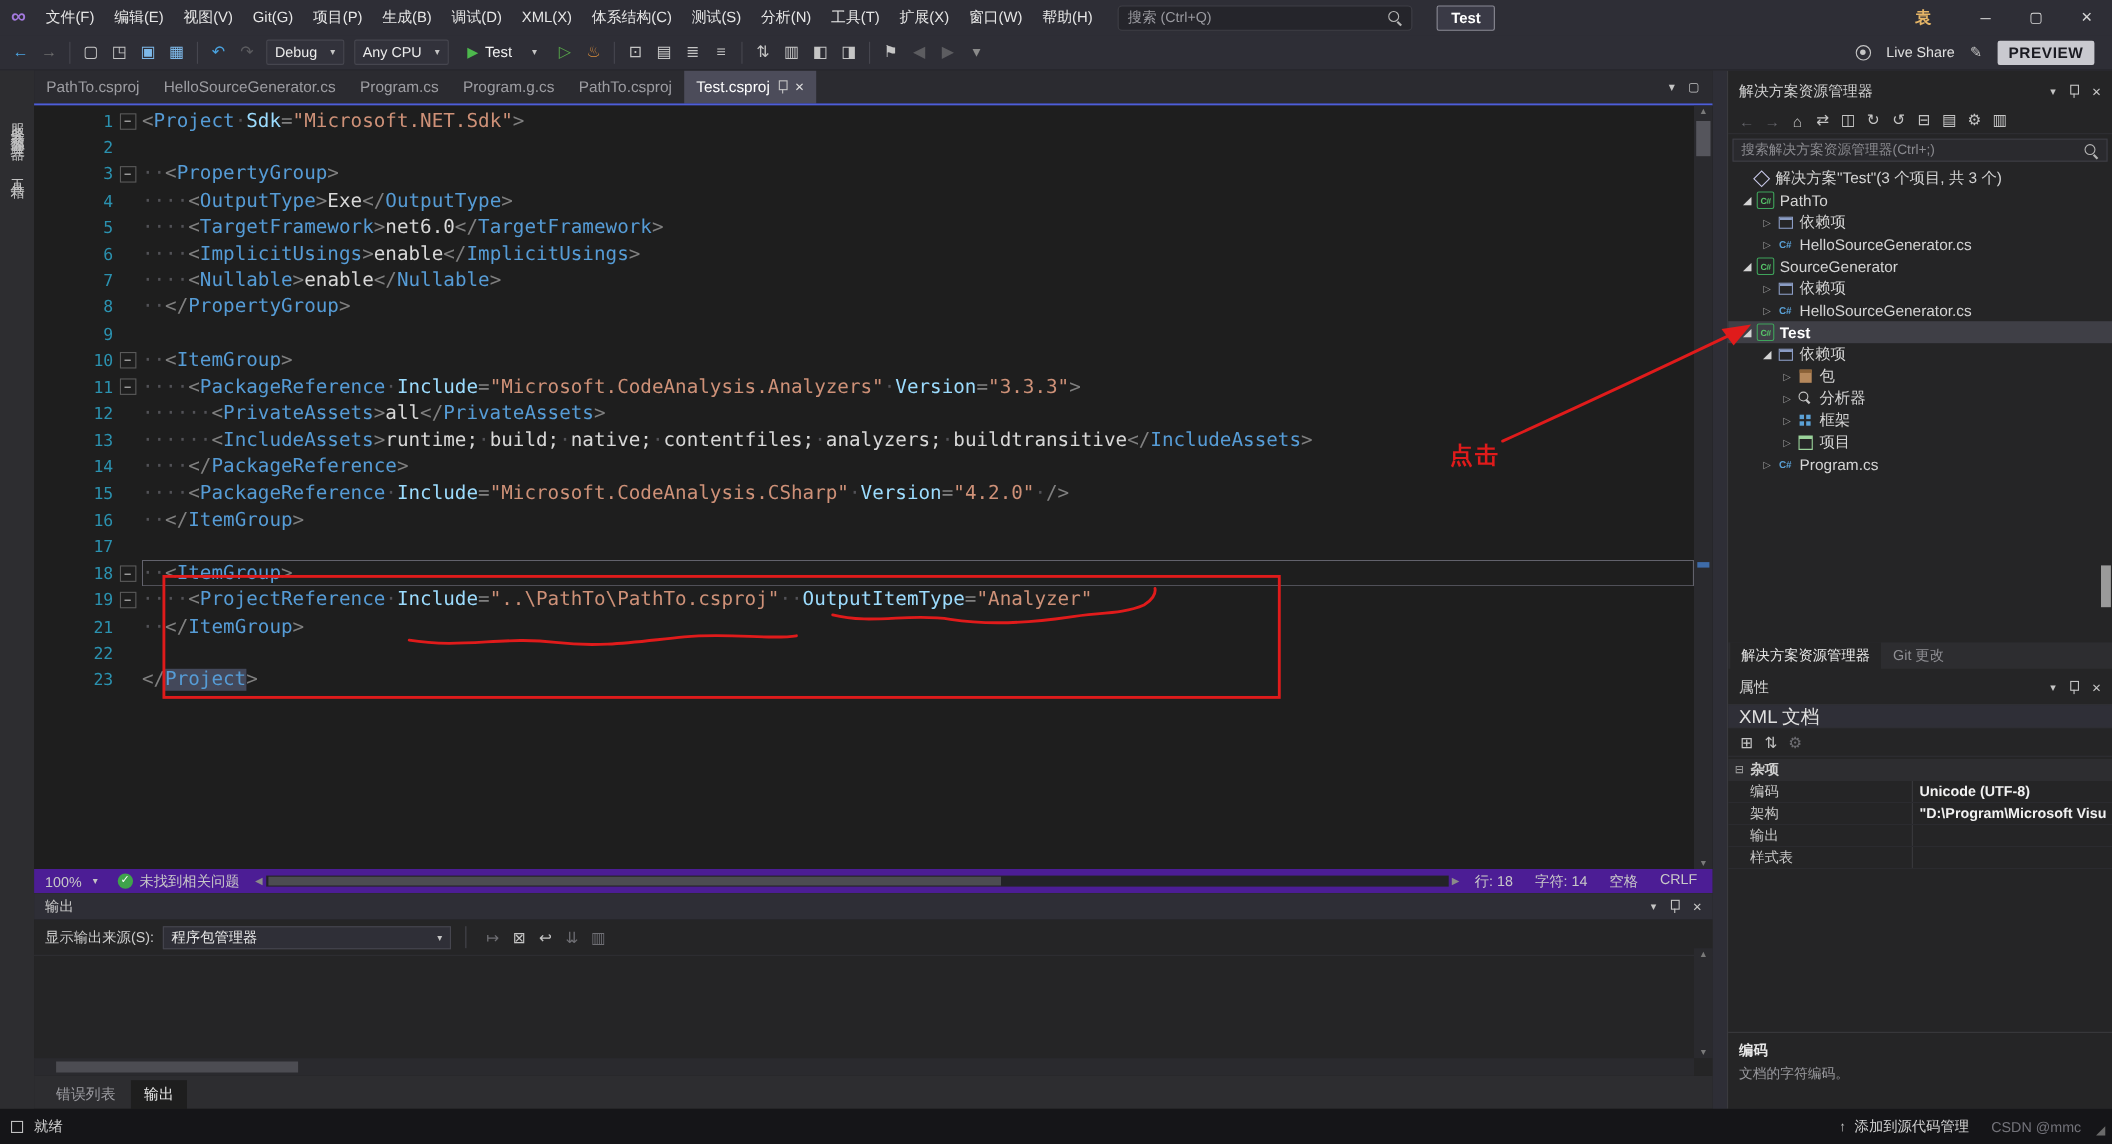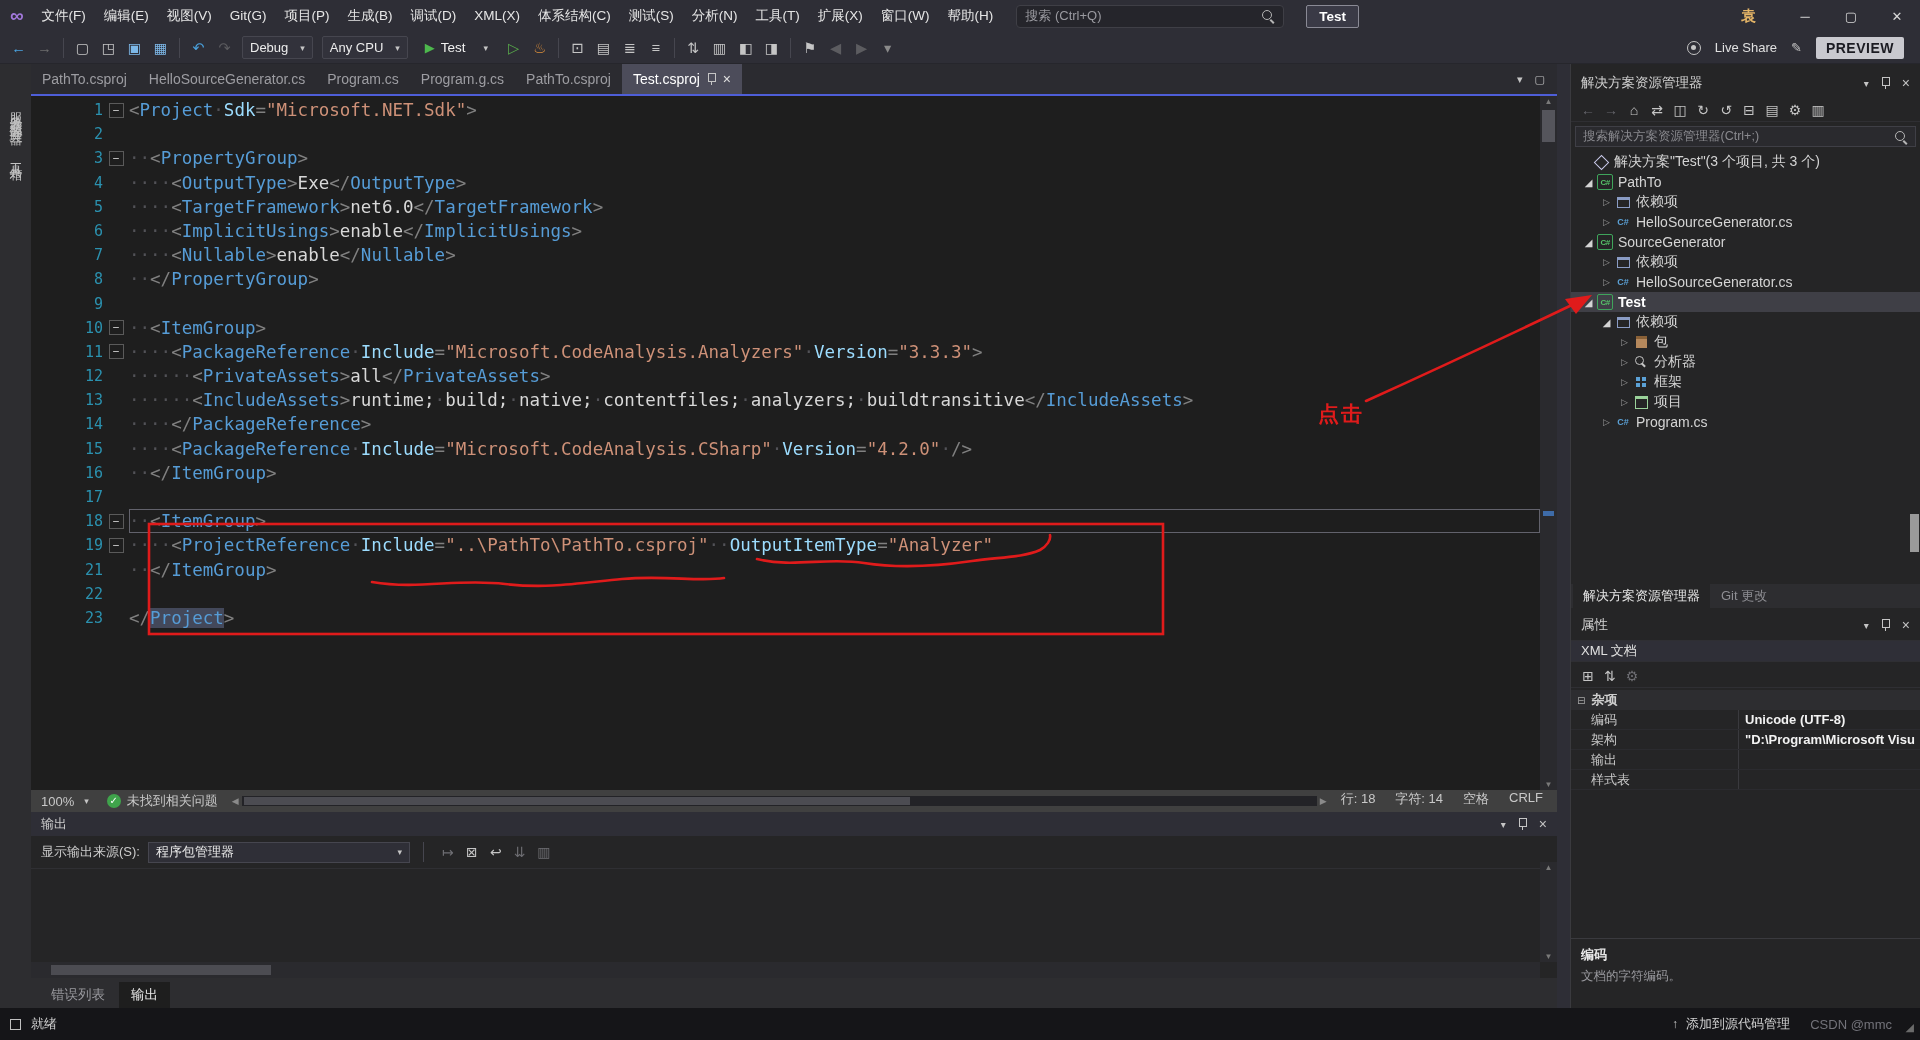--- a/index.html
+++ b/index.html
@@ -60,21 +60,21 @@
   .crow.cur .ctxt{box-shadow:inset 0 0 0 1px #62626c;}
   .tok-d{color:#808080}.tok-t{color:#569cd6}.tok-a{color:#9cdcfe}.tok-v{color:#ce9178}
   .tok-x{color:#d8d8d8}.tok-w{color:#525257}.tok-h{color:#569cd6;background:#43485a}
   .eofbox{display:inline-block;width:9px;height:17px;border:1px solid #5f5f5f;vertical-align:middle;}
 
   .vscroll{position:absolute;right:0;top:0;width:17px;height:100%;background:#2a2a2e;}
   .vs-arrow{position:absolute;left:0;width:17px;text-align:center;color:#7a7a7a;font-size:8px;}
   .vs-thumb{position:absolute;left:2px;top:14px;width:13px;height:32px;background:#55555c;}
   .vs-mark{position:absolute;left:3px;width:11px;height:5px;background:#3e6ba8;top:415px;}
 
-  .estatus{position:absolute;left:0;top:726px;width:100%;height:22px;background:#404040;display:flex;font-size:13px;color:#c8c8c8;}
+  .estatus{position:absolute;left:0;top:726px;width:100%;height:22px;background:#4c1d95;display:flex;align-items:center;font-size:13px;color:#c8c8c8;}
   .zoom{padding:0 8px 0 10px;display:flex;gap:8px;align-items:center;}
   .zoom .dd-ar{margin-left:2px;}
   .health{display:flex;align-items:center;gap:6px;padding:0 10px;}
   .health-ic{width:14px;height:14px;border-radius:50%;background:#3fa34b;color:#fff;font-size:10px;line-height:14px;text-align:center;}
   .health-ic::after{content:'✓';}
   .hscroll{flex:1;display:flex;align-items:center;height:100%;padding:0 4px;gap:3px;}
   .hs-track{flex:1;height:10px;background:#232327;position:relative;}
   .hs-thumb{position:absolute;left:2px;top:1px;height:8px;width:62%;background:#4c4c52;}
   .hs-ar{color:#8a8a8a;font-size:9px;}
   .doc-info{display:flex;gap:20px;padding:0 14px 0 10px;white-space:nowrap;}
@@ -136,21 +136,21 @@
     linear-gradient(#5ba1d6,#5ba1d6) 0 6px/4px 4px no-repeat,
     linear-gradient(#5ba1d6,#5ba1d6) 6px 6px/4px 4px no-repeat;}
   .ic-project::before{content:'';width:11px;height:9px;border:1px solid #9ad29a;border-top-width:3px;}
   .se-thumb{position:absolute;right:1px;top:450px;width:9px;height:38px;background:#9a9a9a;}
 
   #se-panel-tabs{position:absolute;left:0;top:520px;right:0;height:24px;background:#2d2d30;display:flex;padding-left:2px;gap:1px;}
   .ptab{padding:0 10px;line-height:24px;font-size:13px;color:#8f8f94;white-space:nowrap;}
   .ptab.act{background:#252526;color:#e6e6e6;}
 
   .props-header{position:absolute;top:548px;left:0;right:0;height:26px;display:flex;align-items:center;padding:0 10px;font-size:13.5px;color:#d0d0d0;}
-  .props-combo{position:absolute;top:576px;left:0;right:0;height:22px;background:#2f2f37;border-top:1px solid #2f2f33;border-bottom:1px solid #2f2f33;display:flex;align-items:center;padding:0 10px;font-size:13px;color:#e0e0e0;}
+  .props-combo{position:absolute;top:576px;left:0;right:0;height:22px;background:#2f2f37;border-top:1px solid #2f2f33;border-bottom:1px solid #2f2f33;display:flex;align-items:center;padding:0 10px;font-size:17px;color:#e0e0e0;}
   #props-icons{position:absolute;top:600px;left:0;right:0;height:24px;display:flex;align-items:center;padding:0 6px;border-bottom:1px solid #2f2f33;}
   .pcat{position:absolute;top:626px;left:0;right:0;height:20px;background:#2d2d30;color:#cfcfcf;font-size:13px;font-weight:bold;display:flex;align-items:center;gap:6px;padding-left:6px;}
   .pcat-exp{font-size:10px;color:#a5a5a5;font-weight:normal;}
   #prop-rows{position:absolute;top:646px;left:0;right:0;}
   .prow{display:flex;height:20px;align-items:center;border-bottom:1px solid #2b2b2f;font-size:13px;}
   .plab{width:168px;flex:none;padding-left:20px;color:#c8c8c8;border-right:1px solid #3a3a3e;height:100%;line-height:20px;}
   .pval{flex:1;padding-left:6px;color:#dadada;white-space:nowrap;overflow:hidden;height:100%;line-height:20px;}
   .pval.bv{font-weight:bold;color:#f2f2f2;}
   .pdesc{position:absolute;left:0;right:0;top:874px;height:62px;border-top:1px solid #3a3a3e;padding:7px 10px;}
   .pdesc-title{font-weight:bold;font-size:13px;color:#e8e8e8;}

